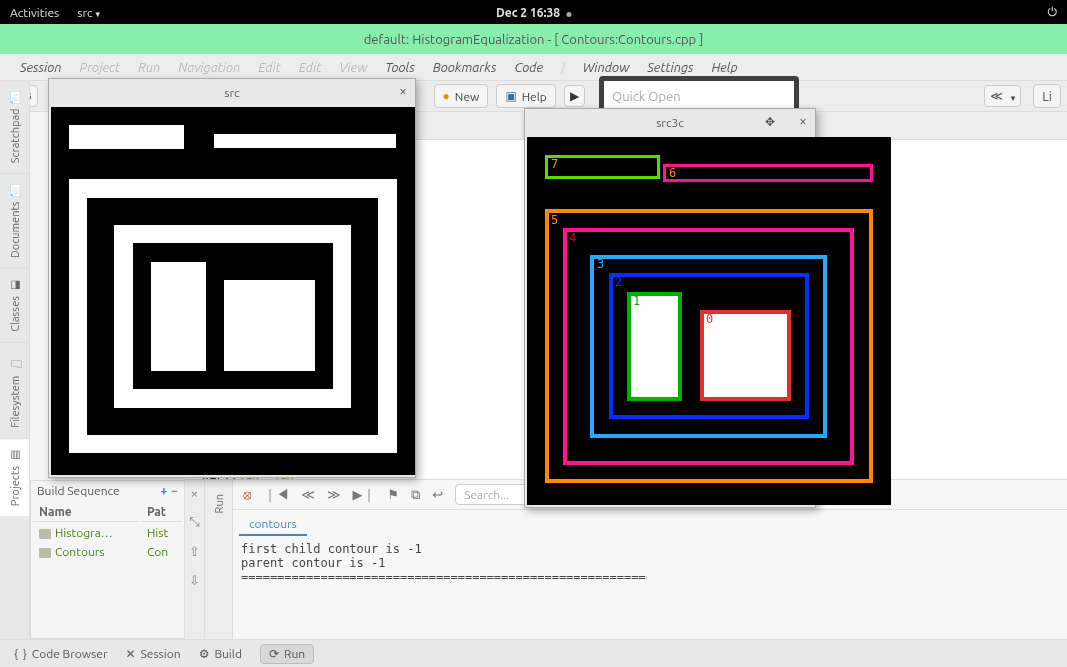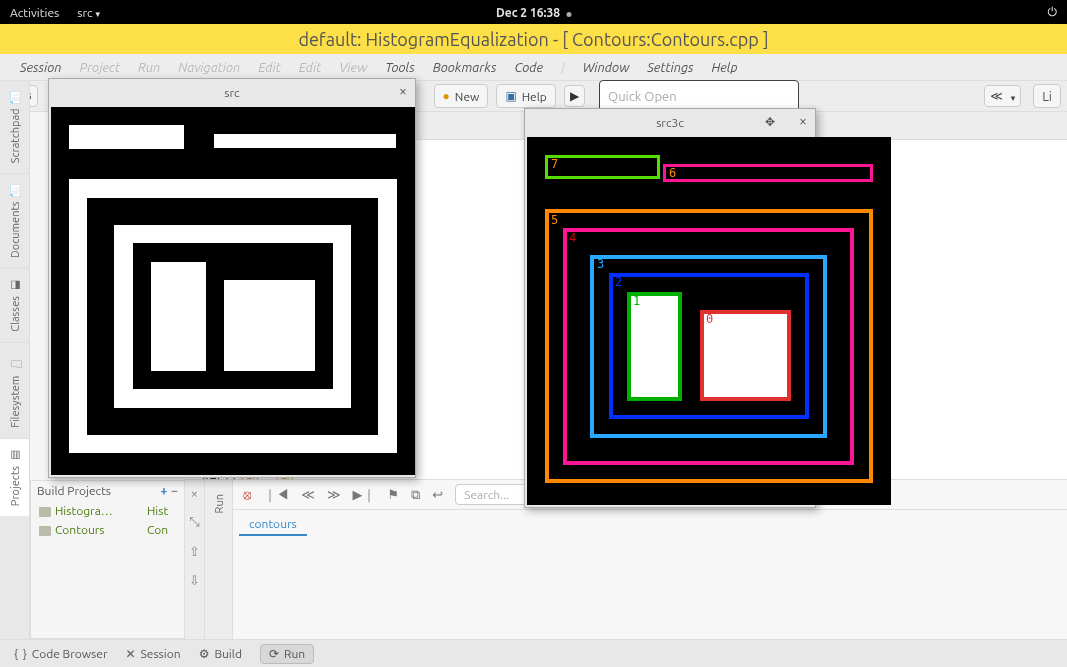--- a/index.html
+++ b/index.html
@@ -6,30 +6,30 @@
 body { width: 1067px; height: 667px; background: #f5f5f5; overflow: hidden; position: relative; font-size: 13px; color: #333; }
 
 
 .topbar { background: #000; color: #e0e0e0; height: 24px; display: flex; align-items: center; padding: 0 10px; font-size: 12px; position: relative; }
 .topbar .left { display: flex; gap: 18px; align-items: center; }
 .topbar .center { position: absolute; left: 50%; transform: translateX(-50%); font-weight: bold; }
 .topbar .dot { width: 5px; height: 5px; background: #aaa; border-radius: 50%; display: inline-block; margin-left: 6px; }
 .topbar .right { margin-left: auto; display: flex; gap: 10px; align-items: center; }
 
 
-.ide-title { height: 30px; display: flex; align-items: center; justify-content: center; background: #fde047; font-size: 18px; color: #555; }
+.ide-title { height: 30px; display: flex; align-items: center; justify-content: center; background: #86efac; font-size: 13px; color: #555; }
 
 
 .menubar { height: 26px; display: flex; align-items: center; gap: 18px; padding: 0 20px; font-size: 13px; color: #555; background: #ededed; font-style: italic; }
 
 
 .toolbar { height: 32px; display: flex; align-items: center; gap: 8px; padding: 2px 6px; background: #ededed; border-top: 1px solid #ddd; border-bottom: 1px solid #ddd; }
 .tbtn { padding: 4px 8px; border: 1px solid #ccc; border-radius: 4px; background: #f5f5f5; display: flex; align-items: center; gap: 5px; font-size: 12px; color: #444; }
 .tbtn.small { padding: 3px 5px; }
-.quickopen { flex: 0 0 200px; border: 1px solid #404040; border-radius: 4px; padding: 8px 8px; color: #aaa; background: #fff; margin-left: 6px; }
+.quickopen { flex: 0 0 200px; border: 5px solid #404040; border-radius: 4px; padding: 8px 8px; color: #aaa; background: #fff; margin-left: 6px; }
 .curfunc { flex: 0 0 130px; border: 1px solid #ccc; border-radius: 4px; padding: 4px 8px; color: #555; background: #fff; }
 .outline { border: 1px solid #ccc; border-radius: 4px; padding: 4px 8px; background:#f5f5f5; color:#555; margin-left: 4px; }
 
 
 .vside { position: absolute; left: 0; top: 80px; bottom: 28px; width: 30px; background: #e8e8e8; border-right: 1px solid #ddd; display: flex; flex-direction: column; }
 .vside .vtab { writing-mode: vertical-rl; transform: rotate(180deg); padding: 10px 4px; font-size: 11px; color: #666; border-bottom: 1px solid #ddd; cursor: pointer; display:flex; align-items:center; gap:4px;}
 .vside .vtab.active { background: #fff; }
 
 
 .build-seq { position: absolute; left: 30px; top: 480px; width: 155px; bottom: 28px; background: #f5f5f5; border: 1px solid #ddd; }
@@ -138,26 +138,30 @@
 <div class="vside">
   <div class="vtab"><span>Scratchpad</span>📄</div>
   <div class="vtab"><span>Documents</span>📄</div>
   <div class="vtab"><span>Classes</span>◧</div>
   <div class="vtab"><span>Filesystem</span>🗀</div>
   <div class="vtab active"><span>Projects</span>▥</div>
 </div>
 
 <div class="build-seq">
   <div class="hdr">
-    <span>Build Projects</span>
+    <span>Build Sequence</span>
     <span style="margin-left:auto;color:#3a87c8;font-weight:bold">+</span>
     <span style="color:#888;font-weight:bold">−</span>
   </div>
   <table>
     <tbody>
+        <tr>
+          <th>Name</th>
+          <th>Pat</th>
+        </tr>
     <tr>
           <td><span class="folder-icon"></span><span>Histogra…</span></td>
           <td>Hist</td>
         </tr>
     <tr>
           <td><span class="folder-icon"></span><span>Contours</span></td>
           <td>Con</td>
         </tr>
   </tbody>
     </table>
@@ -213,20 +217,23 @@
       <span>≫</span>
       <span>▶｜</span>
       <span>⚑</span>
       <span>⧉</span>
       <span>↩</span>
       <div class="search">Search...</div>
     </div>
     <div class="tabs2">
       <div class="tab2">contours</div>
     </div>
+    <div class="output">first child contour is -1
+parent contour is -1
+========================================================</div>
   </div>
 </div>
 
 <div class="statusbar">
   <span class="item">{<span>}</span> <span>Code Browser</span></span>
   <span class="item">✕ <span>Session</span></span>
   <span class="item">⚙ <span>Build</span></span>
   <span class="item run">⟳ <span>Run</span></span>
 </div>
 

